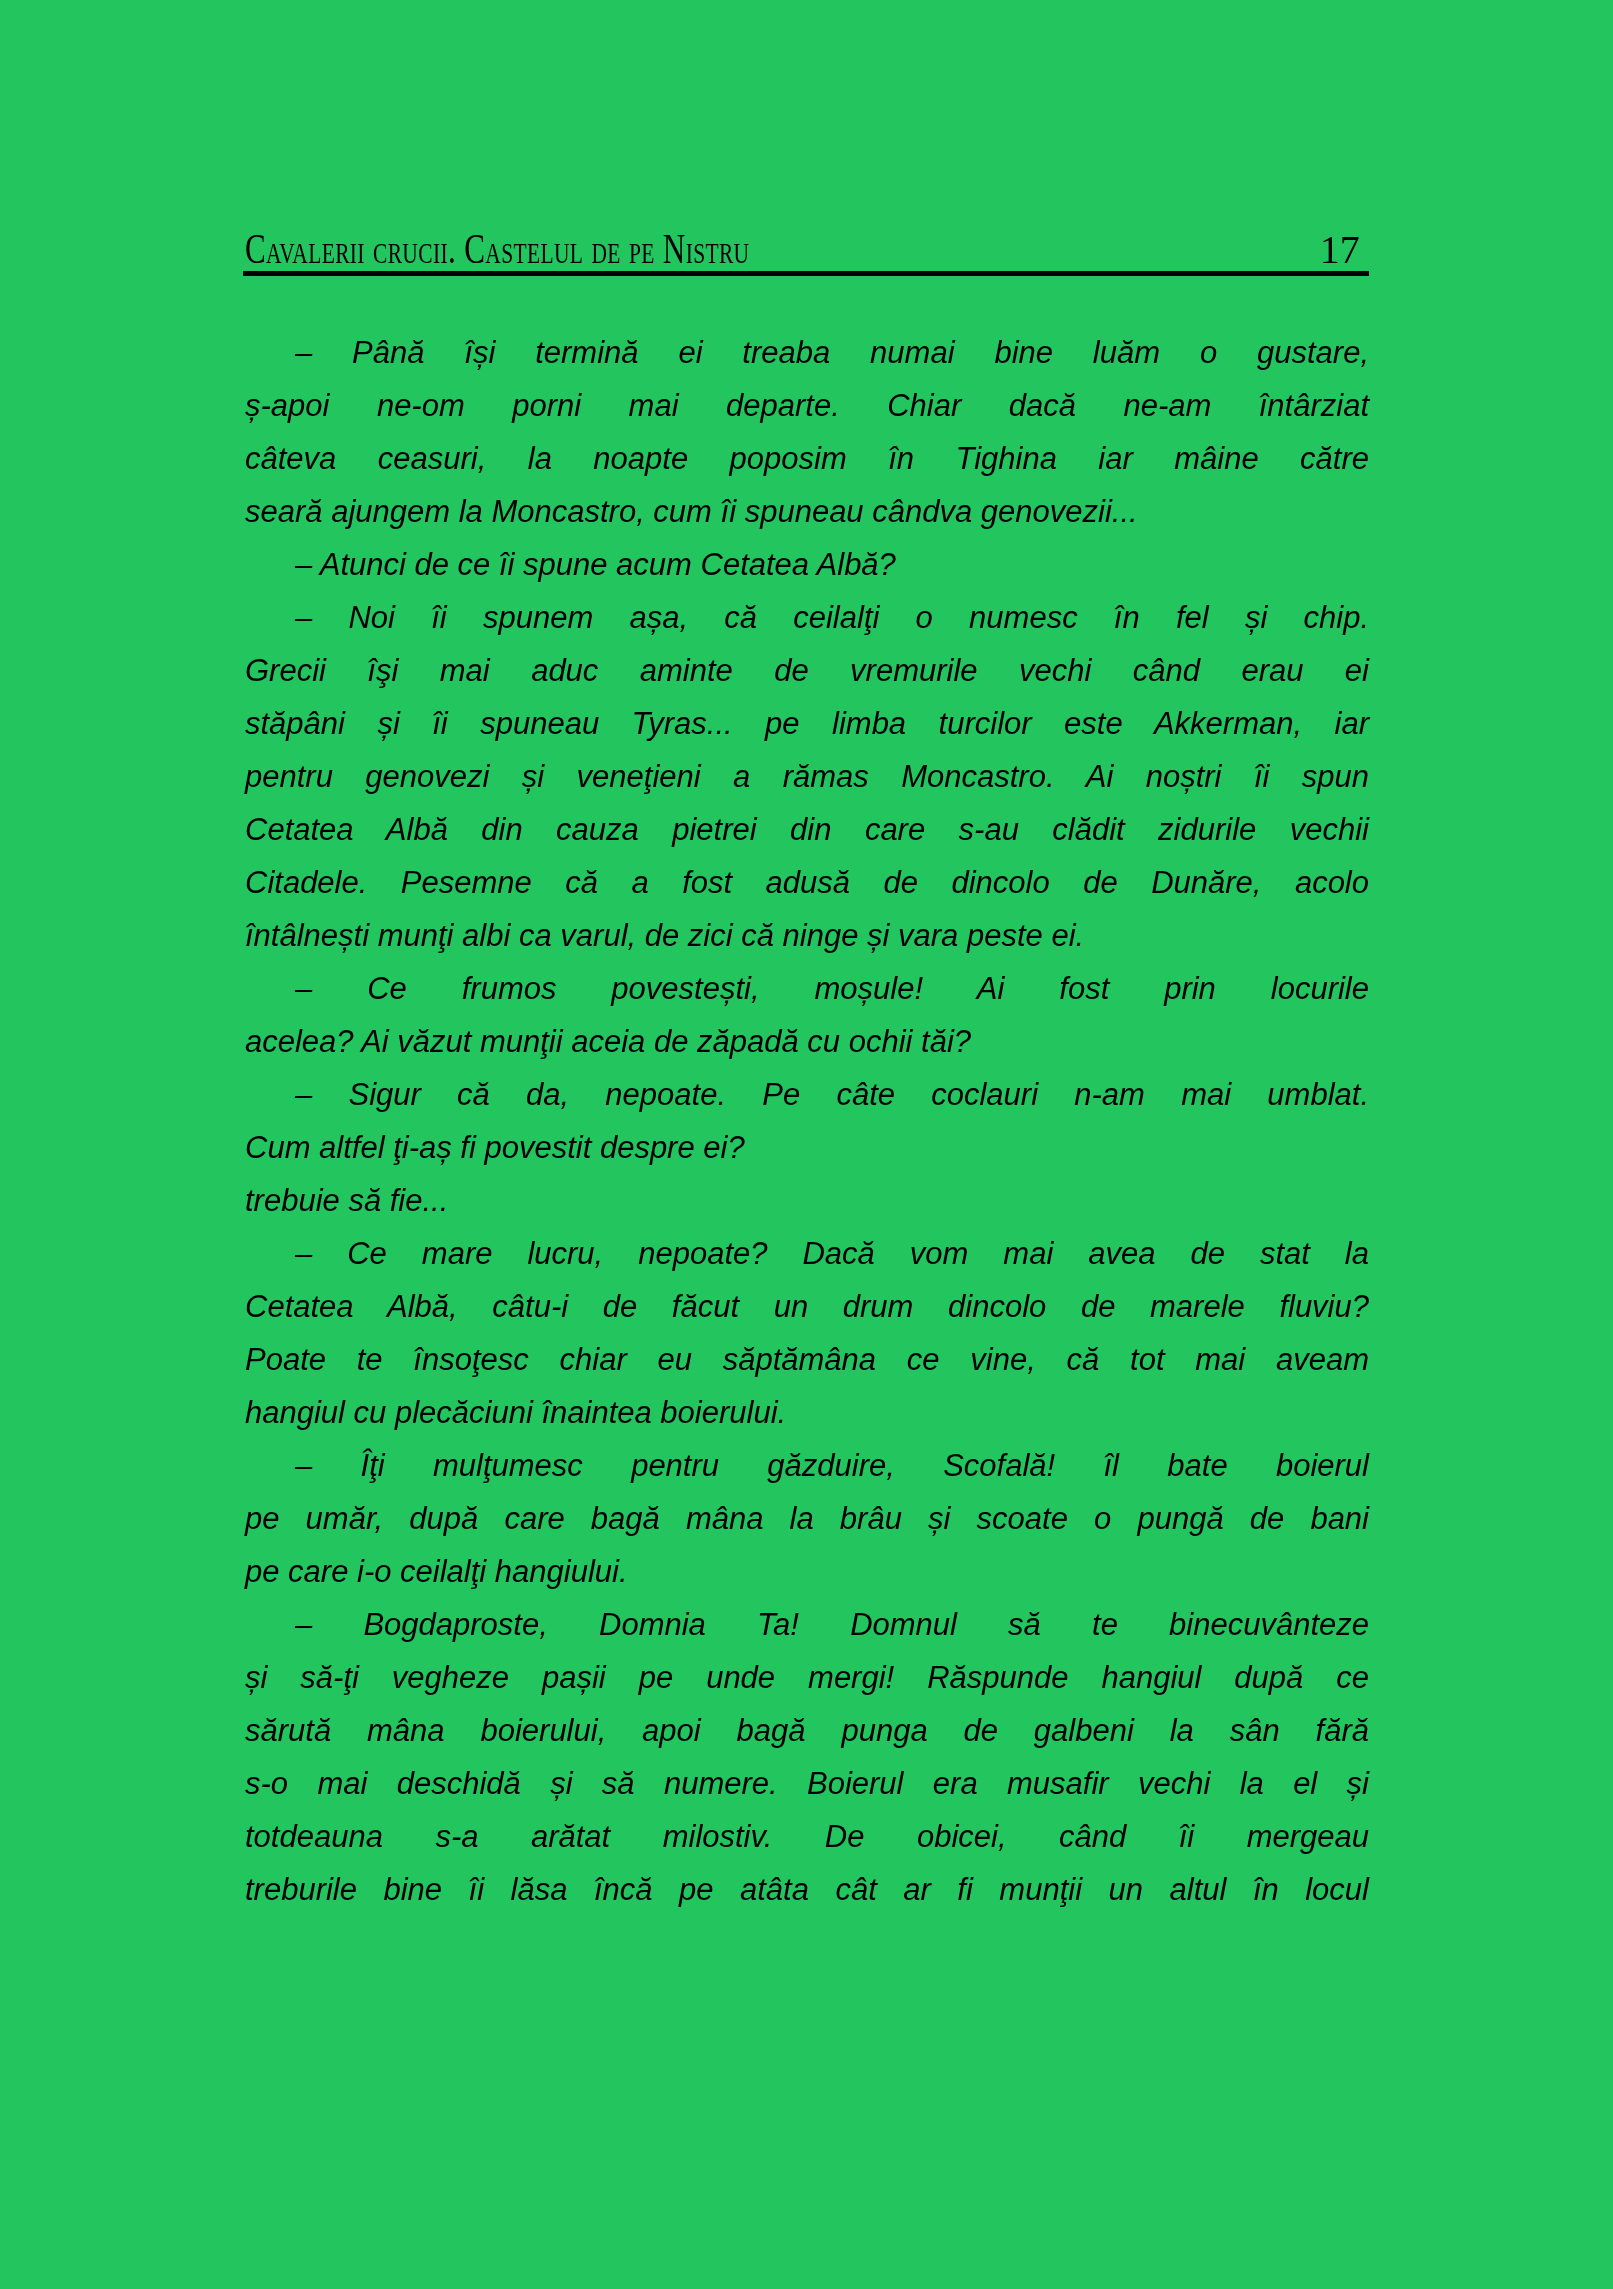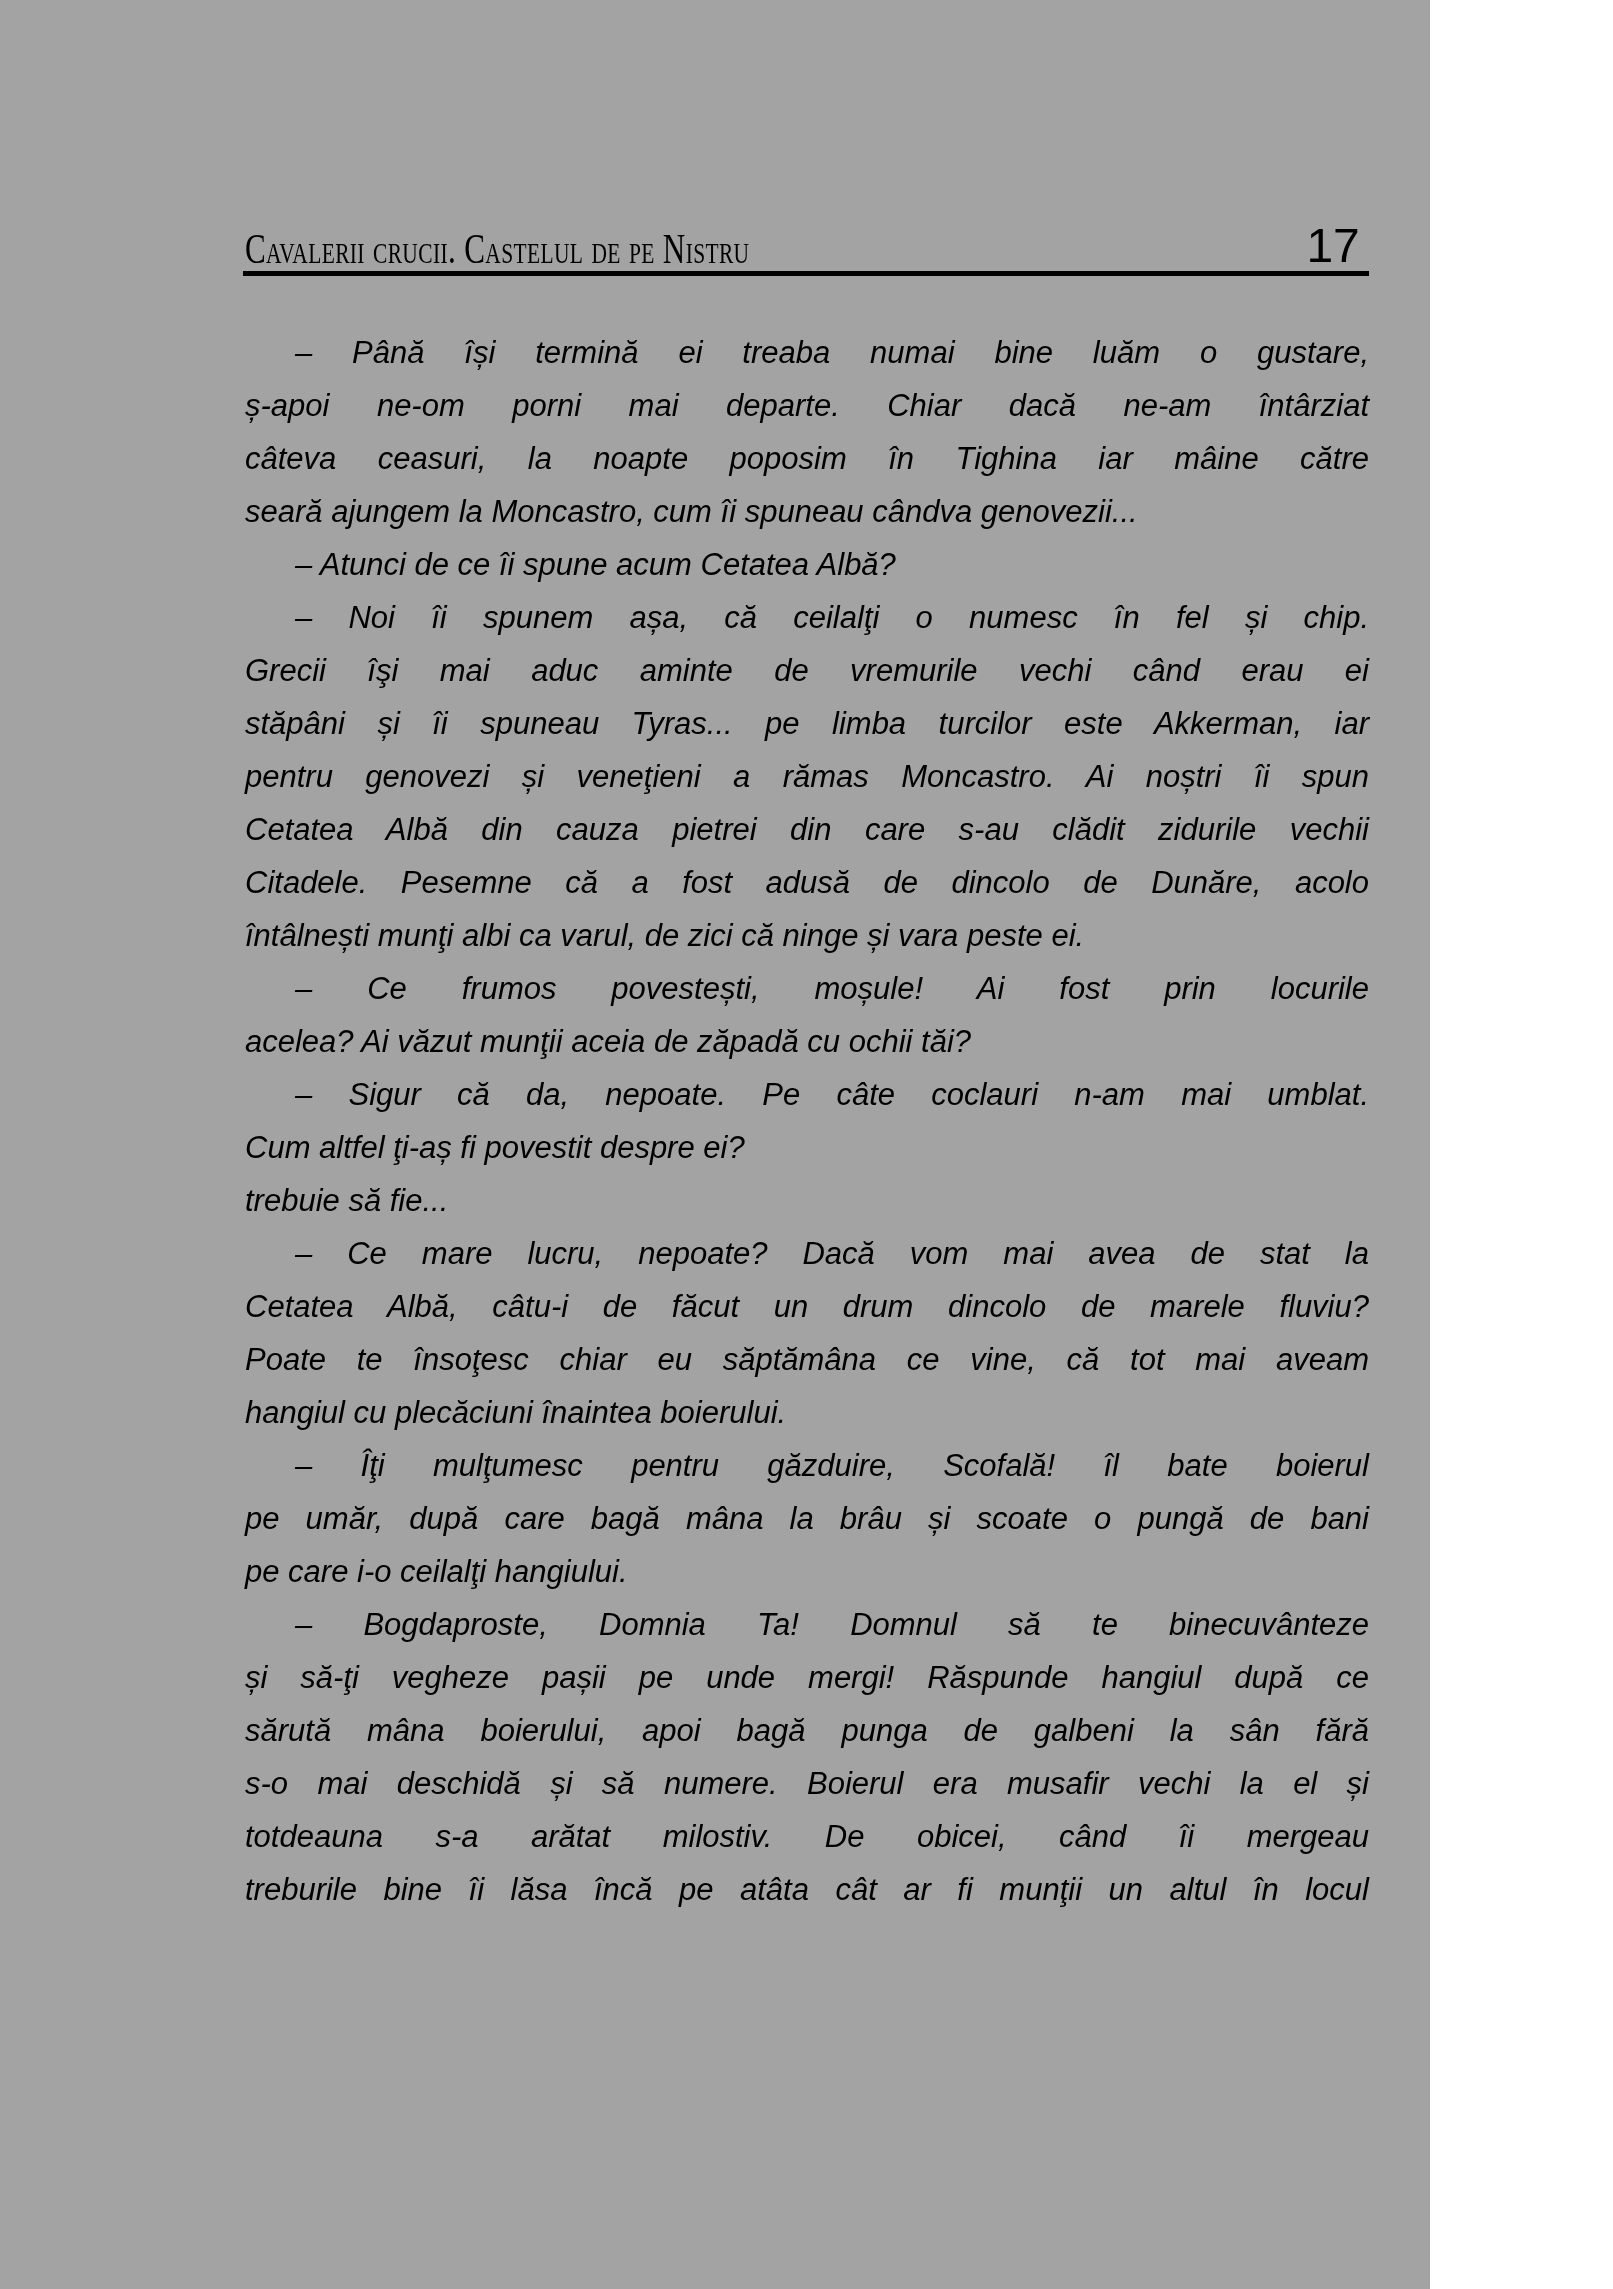--- a/index.html
+++ b/index.html
@@ -1,20 +1,20 @@
 <!DOCTYPE html>
 <html style="font-size:14.8px"><head>
 <meta charset="utf-8">
 <style>
   html, body { margin: 0; padding: 0; background: #ffffff; }
   .page {
     position: relative;
-    width: 1430px;
+    width: 1613px;
     height: 2290px;
-    background: #a3a3a3;
+    background: #22c55e;
     color: #000000;
     overflow: hidden;
   }
   .header {
     position: absolute;
     left: 245px;
     top: 220px;
     width: 1124px;
     height: 50px;
   }
@@ -28,22 +28,22 @@
     line-height: 1;
     white-space: nowrap;
     transform: scaleX(0.74);
     transform-origin: left bottom;
     letter-spacing: 0.5px;
   }
   .pagenum {
     position: absolute;
     right: 9.2px;
     bottom: 0;
-    font-family: Liberation Sans, sans-serif;
-    font-size: 48px;
+    font-family: Liberation Serif, serif;
+    font-size: 40px;
     line-height: 1;
   }
   .rule {
     position: absolute;
     left: 243px;
     top: 271px;
     width: 1126px;
     height: 4.6px;
     background: #000000;
   }

